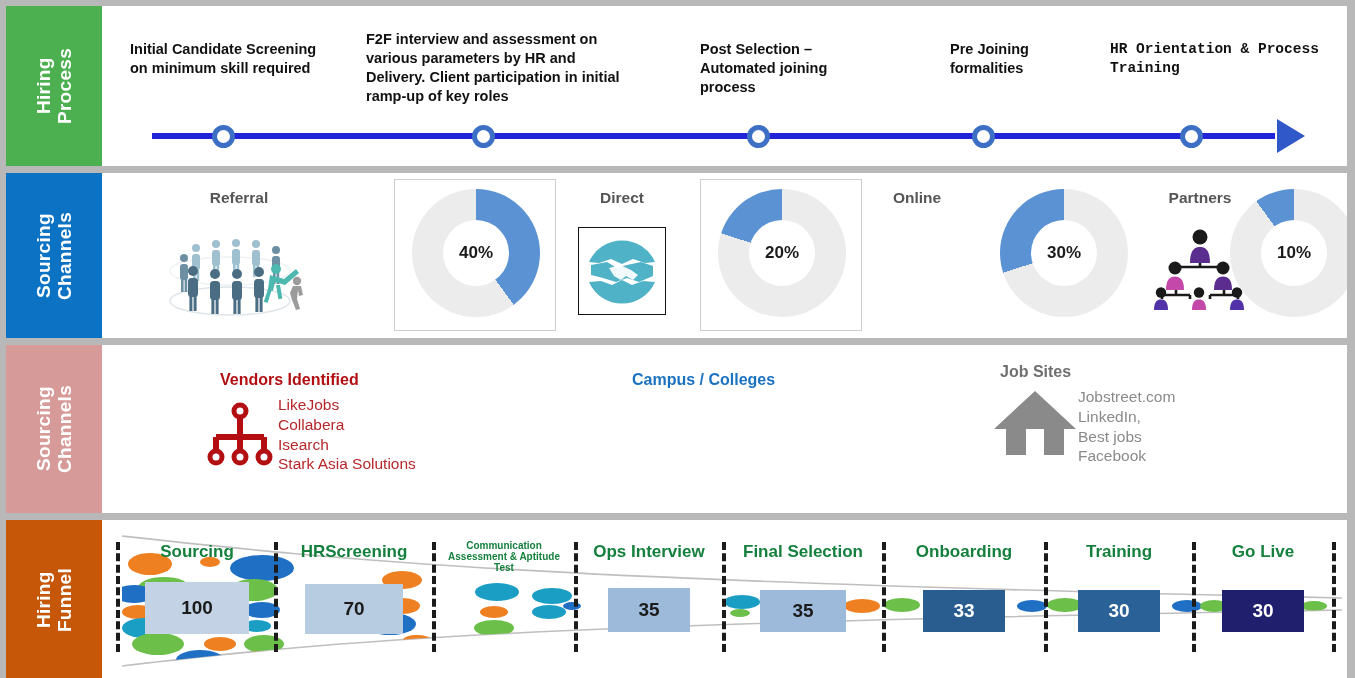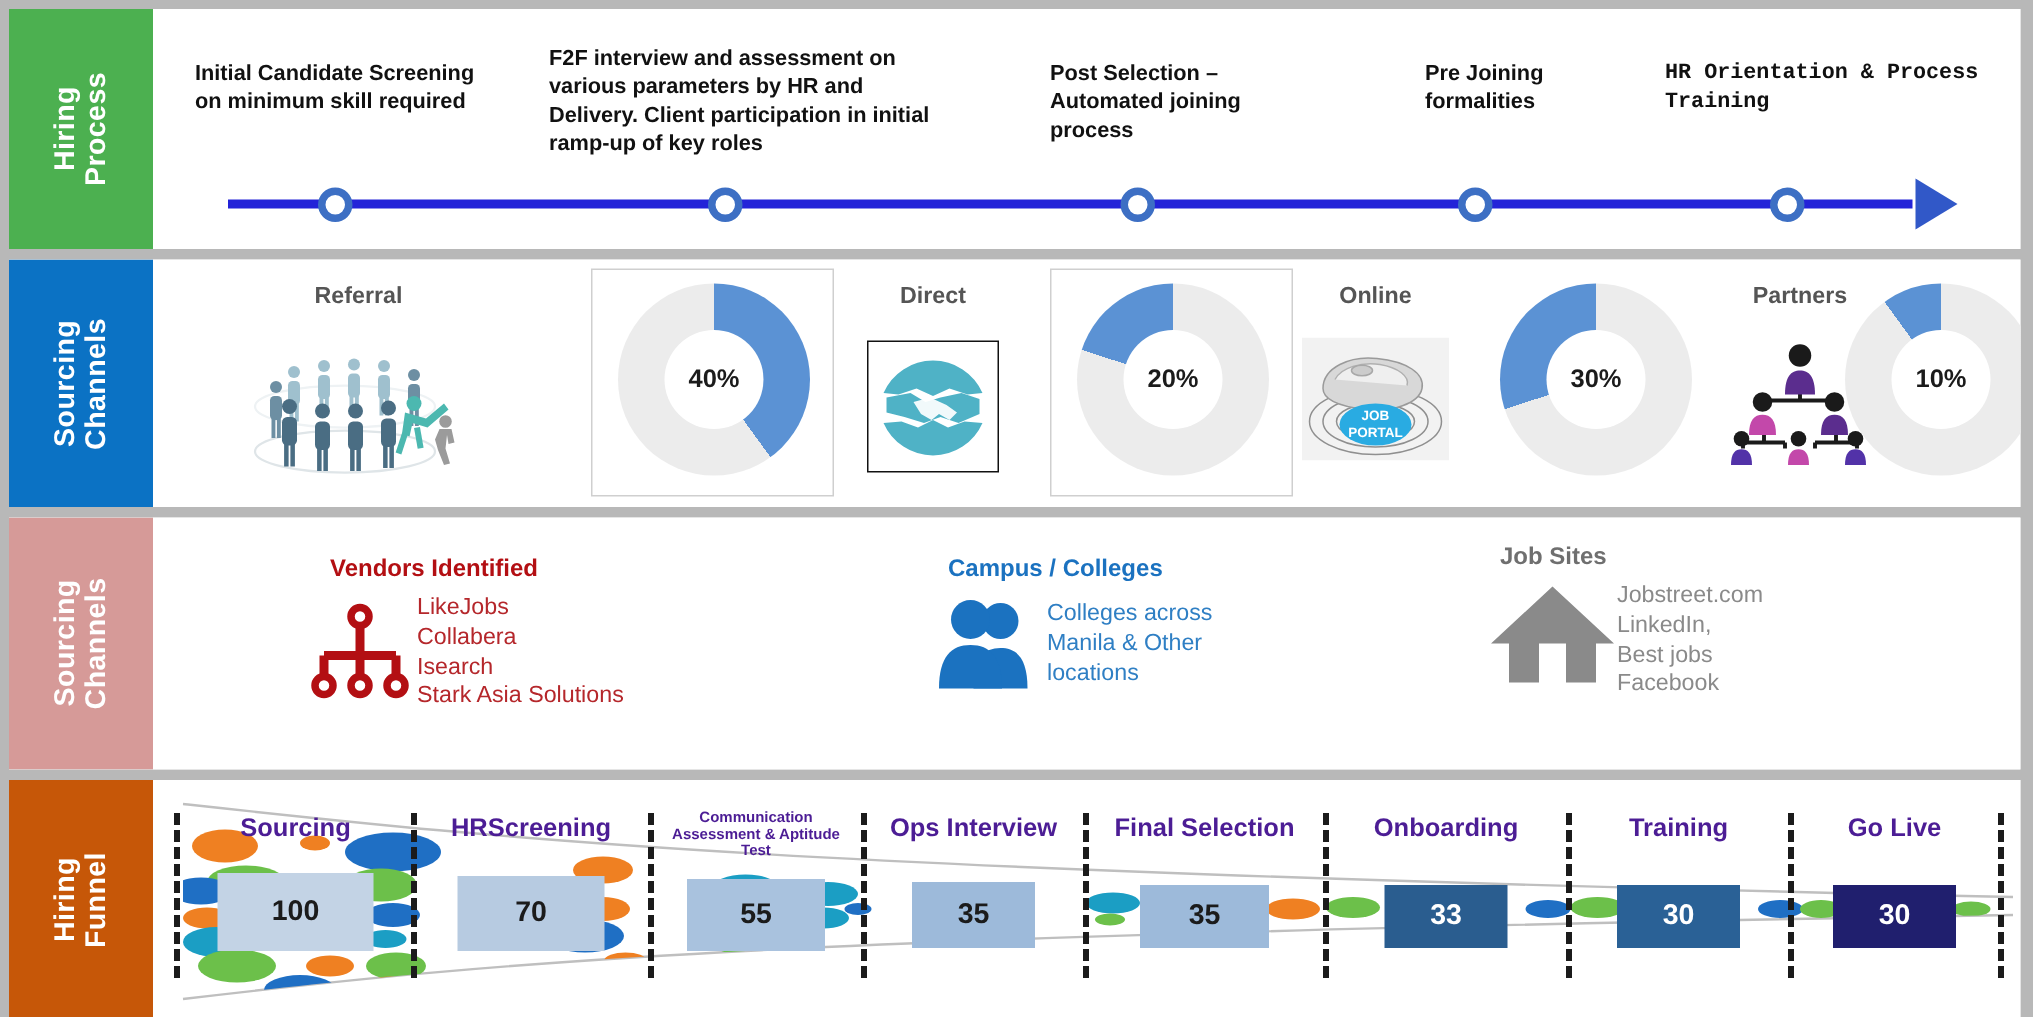--- a/index.html
+++ b/index.html
@@ -98,21 +98,21 @@
   .blk{position:absolute;top:0;}
   .blk-head{font-size:16px;font-weight:bold;}
   .blk-list{font-size:15.5px;line-height:1.28;}
   .blk-body{display:flex;align-items:flex-start;margin-top:6px;}
 
   
   .funnel{position:absolute;left:0;top:0;right:0;bottom:0;}
   .stage{position:absolute;top:0;bottom:0;}
   .stage-name{
     position:absolute;top:22px;width:100%;text-align:center;
-    color:#4c1d95;font-weight:bold;font-size:17px;line-height:1.12;
+    color:#15803d;font-weight:bold;font-size:17px;line-height:1.12;
   }
   .stage-name.small{font-size:10px;top:20px;}
   .stage-val{
     position:absolute;left:50%;transform:translateX(-50%);
     display:flex;align-items:center;justify-content:center;
     font-weight:bold;font-size:19px;
   }
   .vdiv{
     position:absolute;top:22px;height:110px;width:0;
     border-left:4px dashed #1b1b1b;
@@ -261,38 +261,20 @@
         </div>
       </div>
 
       <div class="donut-box" style="left:598px;top:6px;width:160px;height:150px;"></div>
       <div class="donut" style="left:616px;top:16px;background:conic-gradient(#ececec 0deg 288deg, #5b92d4 288deg 360deg);">
         <div class="hole">20%</div>
       </div>
 
       <div class="ch" style="left:730px;width:170px;">
         <div class="ch-title">Online</div>
-        <div class="ch-icon" style="top:52px;">
-          <svg width="98" height="82" viewBox="0 0 98 82">
-            <rect x="0" y="0" width="98" height="82" fill="#f2f2f2"></rect>
-            <g stroke="#8f8f8f" fill="none" stroke-width="1">
-              <ellipse cx="49" cy="56" rx="44" ry="22"></ellipse>
-              <ellipse cx="49" cy="56" rx="35" ry="17"></ellipse>
-              <ellipse cx="49" cy="56" rx="26" ry="12"></ellipse>
-            </g>
-            <g>
-              <path d="M14,34 C14,20 32,12 50,14 C70,16 82,24 80,34 C78,44 60,50 42,48 C26,46 14,42 14,34 Z" fill="#d8d8d8" stroke="#9a9a9a"></path>
-              <path d="M22,28 C26,20 40,16 52,18 C64,20 72,26 70,32" fill="#efefef" stroke="#b0b0b0"></path>
-              <ellipse cx="40" cy="22" rx="7" ry="3.5" fill="#cccccc" stroke="#a8a8a8"></ellipse>
-            </g>
-            <ellipse cx="49" cy="58" rx="24" ry="14" fill="#29abe2"></ellipse>
-            <text x="49" y="55" font-size="9" font-family="Liberation Sans, sans-serif" fill="#ffffff" text-anchor="middle" font-weight="bold">JOB</text>
-            <text x="49" y="66" font-size="9" font-family="Liberation Sans, sans-serif" fill="#ffffff" text-anchor="middle" font-weight="bold">PORTAL</text>
-          </svg>
-        </div>
       </div>
 
       <div class="donut" style="left:898px;top:16px;background:conic-gradient(#ececec 0deg 252deg, #5b92d4 252deg 360deg);">
         <div class="hole">30%</div>
       </div>
 
       <div class="ch" style="left:1010px;width:176px;">
         <div class="ch-title">Partners</div>
         <div class="ch-icon" style="top:50px;">
           <svg width="96" height="88" viewBox="0 0 96 88">
@@ -363,37 +345,20 @@
             <div>LikeJobs</div>
             <div>Collabera</div>
             <div>Isearch</div>
             <div>Stark Asia Solutions</div>
           </div>
         </div>
       </div>
 
       <div class="blk" style="left:520px;top:26px;width:300px;">
         <div class="blk-head" style="color:#1b72c0;margin-left:10px;">Campus / Colleges</div>
-        <div class="blk-body" style="margin-top:8px;">
-          <div style="flex:0 0 auto;">
-            <svg width="76" height="66" viewBox="0 0 76 66">
-              <g fill="#1b72c0">
-                <circle cx="45" cy="17" r="12"></circle>
-                <path d="M27,62 C27,42 34,35 45,35 C56,35 63,42 63,62 Z"></path>
-                <circle cx="25" cy="16" r="13"></circle>
-                <path d="M4,62 C4,41 12,33 25,33 C38,33 46,41 46,62 Z"></path>
-              </g>
-            </svg>
-          </div>
-          <div class="blk-list" style="color:#2f7fc4;margin-top:2px;">
-            <div>Colleges across</div>
-            <div>Manila &amp; Other</div>
-            <div>locations</div>
-          </div>
-        </div>
       </div>
 
       <div class="blk" style="left:890px;top:18px;width:320px;">
         <div class="blk-head" style="color:#6f6f6f;margin-left:8px;">Job Sites</div>
         <div class="blk-body" style="margin-top:4px;">
           <div style="flex:0 0 auto;">
             <svg width="86" height="76" viewBox="0 0 86 76">
               <path d="M43,6 L84,44 L72,44 L72,70 L52,70 L52,44 L34,44 L34,70 L14,70 L14,44 L2,44 Z" fill="#8a8a8a"></path>
             </svg>
           </div>
@@ -485,21 +450,20 @@
         <div class="vdiv" style="left:1090px;"></div>
         <div class="vdiv" style="left:1230px;"></div>
 
         <div class="stage" style="left:18px;width:154px;">
           <div class="stage-name">Sourcing</div>
           <div class="stage-val" style="top:62px;width:104px;height:52px;background:#c3d3e5;color:#1b1b1b;">100</div>
         </div>
 
         <div class="stage" style="left:334px;width:136px;">
           <div class="stage-name small" style="white-space:normal;padding:0 6px;box-sizing:border-box;">Communication Assessment &amp; Aptitude Test</div>
-          <div class="stage-val" style="top:66px;width:92px;height:48px;background:#a9c2de;color:#1b1b1b;">55</div>
         </div>
 
         <div class="stage" style="left:176px;width:152px;">
           <div class="stage-name">HRScreening</div>
           <div class="stage-val" style="top:64px;width:98px;height:50px;background:#b7cbe1;color:#1b1b1b;">70</div>
         </div>
 
         <div class="stage" style="left:476px;width:142px;">
           <div class="stage-name">Ops Interview</div>
           <div class="stage-val" style="top:68px;width:82px;height:44px;background:#9dbada;color:#1b1b1b;">35</div>

